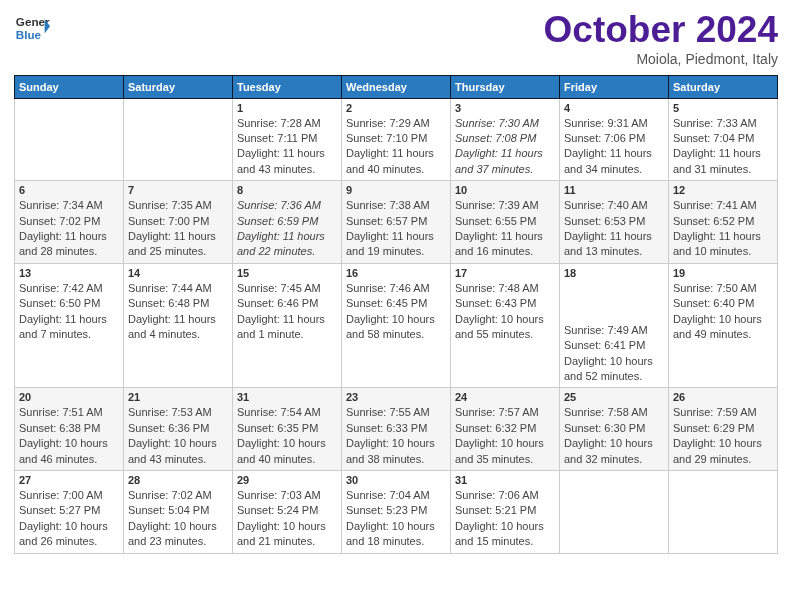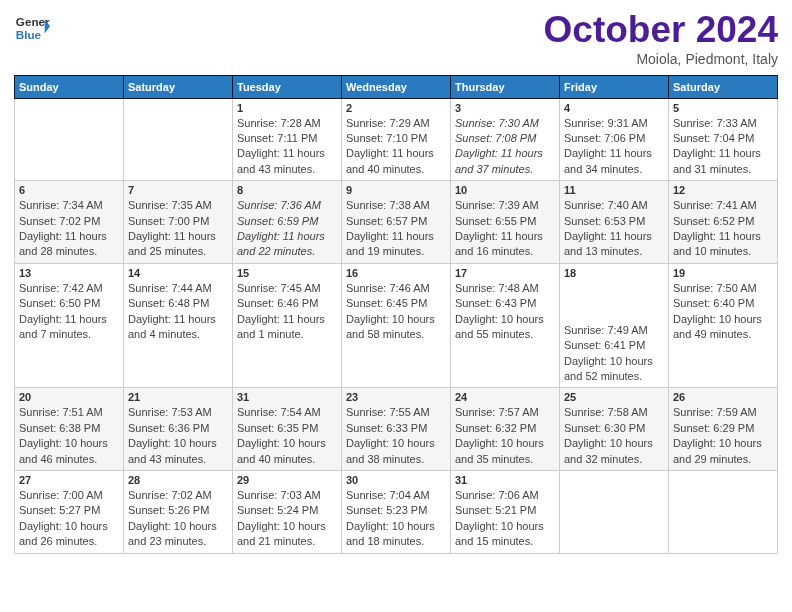--- a/index.html
+++ b/index.html
@@ -285,21 +285,21 @@
         <tr>
           <td>
             <span class="day-num">27</span>
             <div class="day-info" style="white-space: pre-line;">Sunrise: 7:00 AM
 Sunset: 5:27 PM
 Daylight: 10 hours and 26 minutes.</div>
           </td>
           <td>
             <span class="day-num">28</span>
             <div class="day-info" style="white-space: pre-line;">Sunrise: 7:02 AM
-Sunset: 5:26 PM
+Sunset: 5:04 PM
 Daylight: 10 hours and 23 minutes.</div>
           </td>
           <td>
             <span class="day-num">29</span>
             <div class="day-info" style="white-space: pre-line;">Sunrise: 7:03 AM
 Sunset: 5:24 PM
 Daylight: 10 hours and 21 minutes.</div>
           </td>
           <td>
             <span class="day-num">30</span>

